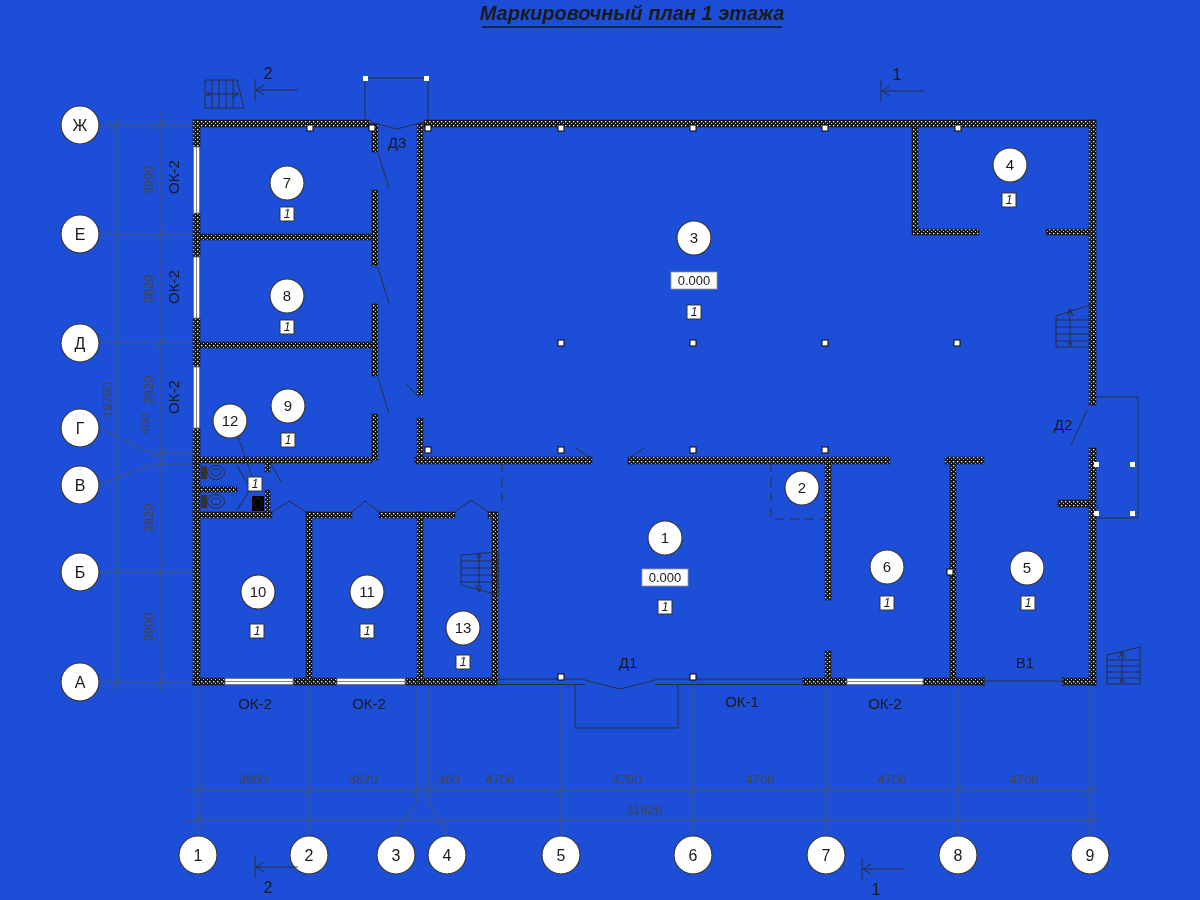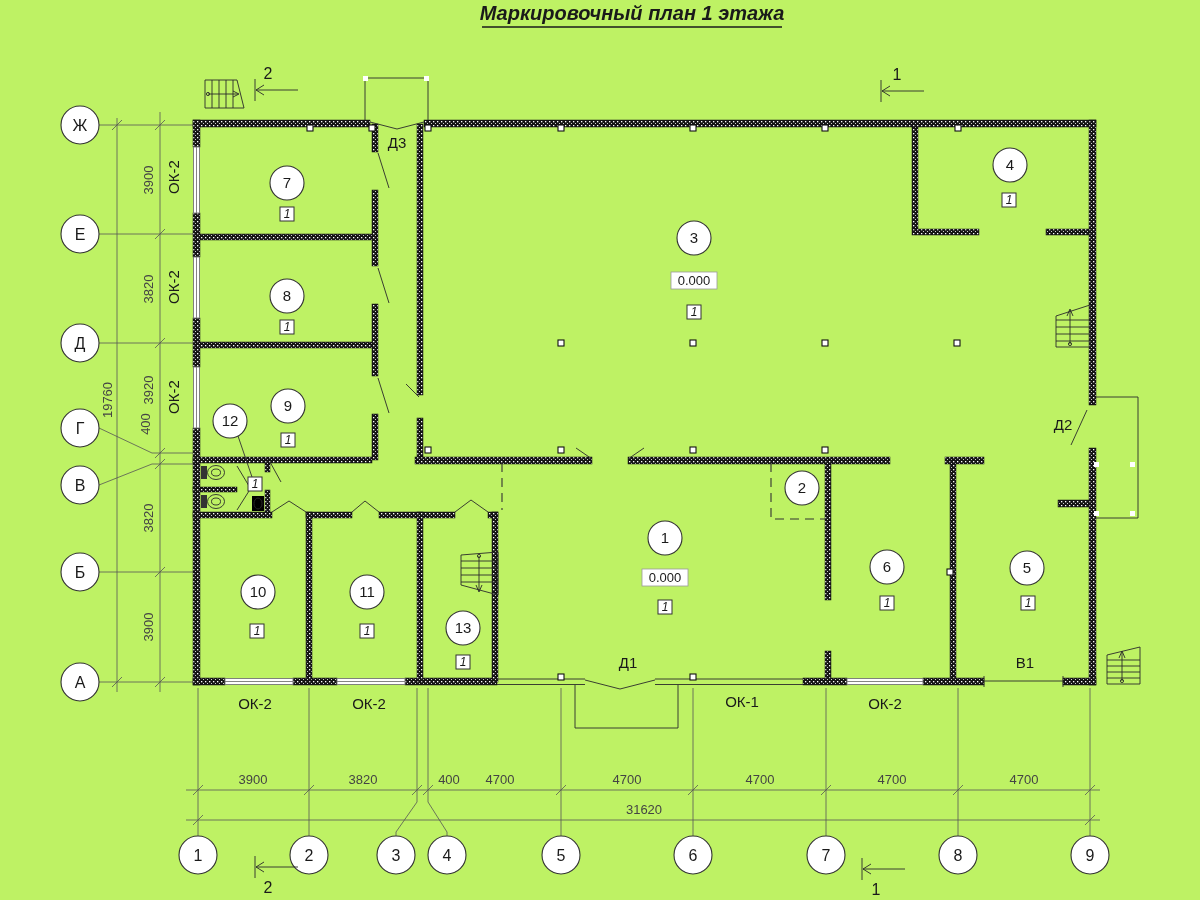--- a/index.html
+++ b/index.html
@@ -1,16 +1,16 @@
 <!DOCTYPE html>
 <html><head>
 <meta charset="utf-8">
 <style>
   html,body{margin:0;padding:0;background:#e8e8e8;}
-  #sheet{position:relative;width:1200px;height:900px;background:#bef264;margin:0 auto;
+  #sheet{position:relative;width:1200px;height:900px;background:#1d4ed8;margin:0 auto;
          font-family:"Liberation Sans",sans-serif;}
   svg text{font-family:"Liberation Sans",sans-serif;fill:#1a1a1a;stroke:none;}
   .gwall rect{fill:url(#wp);stroke:#141414;stroke-width:.5;}
   .gthin line,.gthin path,.gthin polyline,.gthin ellipse,.gthin circle,.gthin polygon
         {stroke:#2a2a2a;stroke-width:.9;fill:none;}
   .gdim line,.gdim polyline{stroke:#555;stroke-width:.8;fill:none;}
   .tick{stroke:#333;stroke-width:1.3;}
   .win{fill:#fff;stroke:#767676;stroke-width:.9;}
   .winl{stroke:#767676;stroke-width:.9;fill:none;}
   .colsq{fill:#fff;stroke:#111;stroke-width:1.1;}

